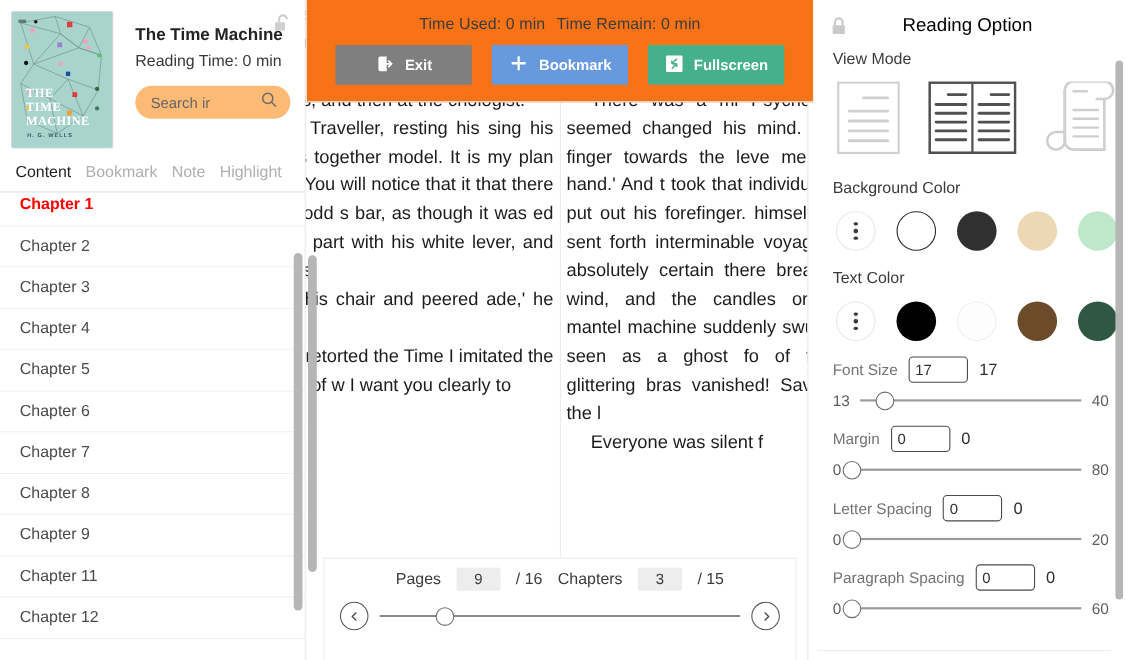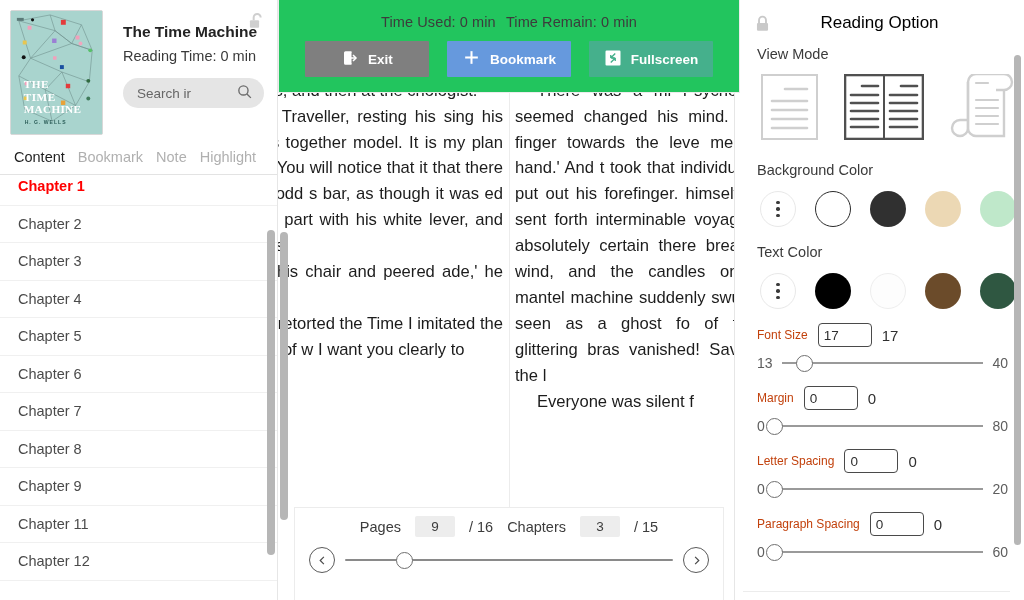--- a/index.html
+++ b/index.html
@@ -49,21 +49,21 @@
   .book-title {
     font-size: 15.5px; font-weight: bold; color: #232323;
     line-height: 1.35; margin-bottom: 2px; white-space: nowrap;
   }
   .book-author, .book-time {
     font-size: 14.5px; color: #3a3a3a; line-height: 1.55; white-space: nowrap;
   }
   .search-box {
     margin-top: 11px;
     width: 141px; height: 30px;
-    background: #e5e5e5;
+    background: #fdba74;
     border-radius: 15px;
     display: flex; align-items: center;
     padding: 0 11px 0 14px;
   }
   .search-box input {
     border: 0; outline: 0; background: transparent;
     font-family: "Liberation Sans", sans-serif;
     font-size: 13.5px; color: #555;
     width: 100%; padding: 0;
   }
@@ -147,21 +147,21 @@
     position: absolute; left: 2px; top: 232px;
     width: 8px; height: 288px;
     background: #b6b6b6; border-radius: 4px;
     z-index: 6;
   }
 
   
   .top-bar {
     position: absolute; left: 0; top: 0;
     width: 462px; height: 93px;
-    background: #22c55e;
+    background: #f97316;
     border-bottom: 1px solid #ececec;
     border-left: 1px solid #ececec;
     border-right: 1px solid #ececec;
     z-index: 10;
   }
   .time-row {
     text-align: center;
     font-size: 14.5px; color: #3c3c3c;
     padding-top: 14px;
     letter-spacing: 0.1px;
@@ -261,21 +261,21 @@
   }
   .sw.more {
     border: 1px solid #e8e8e8; background: #fff;
     display: flex; align-items: center; justify-content: center;
   }
   .dots { display: flex; flex-direction: column; gap: 3px; }
   .dots i { width: 3.5px; height: 3.5px; border-radius: 50%; background: #3a3a3a; display: block; }
 
   .ctrl { padding: 0 0 0 22px; margin-top: 14px; }
   .ctrl-top { display: flex; align-items: center; gap: 10px; }
-  .ctrl-name { font-size: 12px; color: #c2410c; }
+  .ctrl-name { font-size: 14px; color: #737373; }
   .ctrl-input {
     width: 54px; height: 24px;
     border: 1.6px solid #4a4a4a; border-radius: 4px;
     font-family: "Liberation Sans", sans-serif;
     font-size: 13.5px; color: #2f2f2f; padding: 0 5px;
     outline: none; background: #fff;
   }
   .ctrl-val { font-size: 15px; color: #2f2f2f; }
   .ctrl-slider {
     display: flex; align-items: center; gap: 9px;

